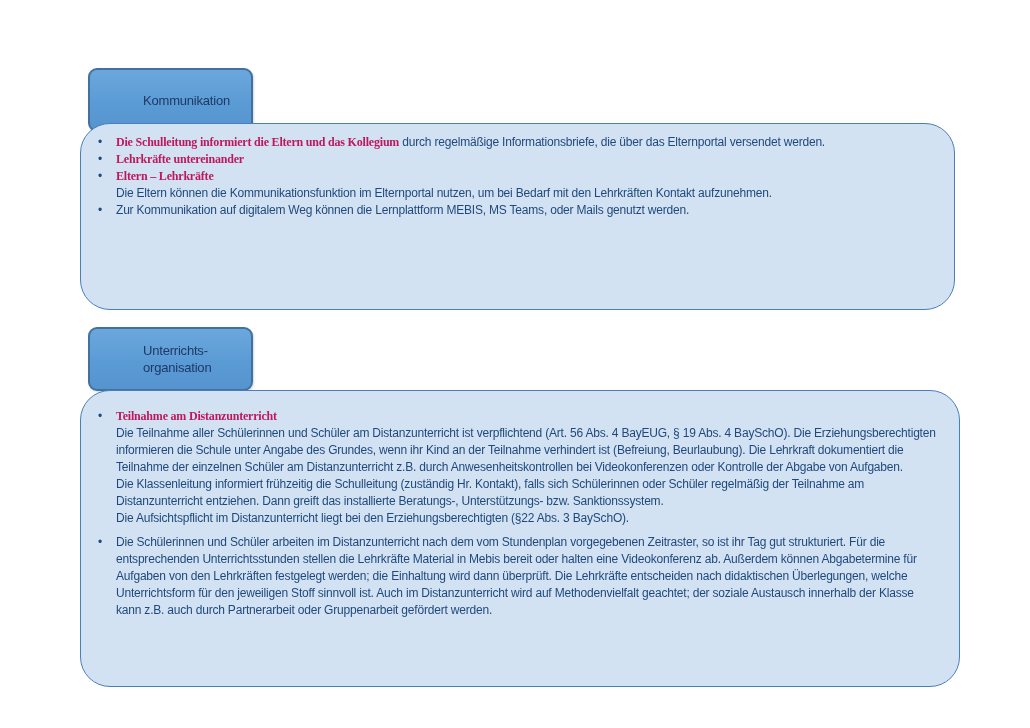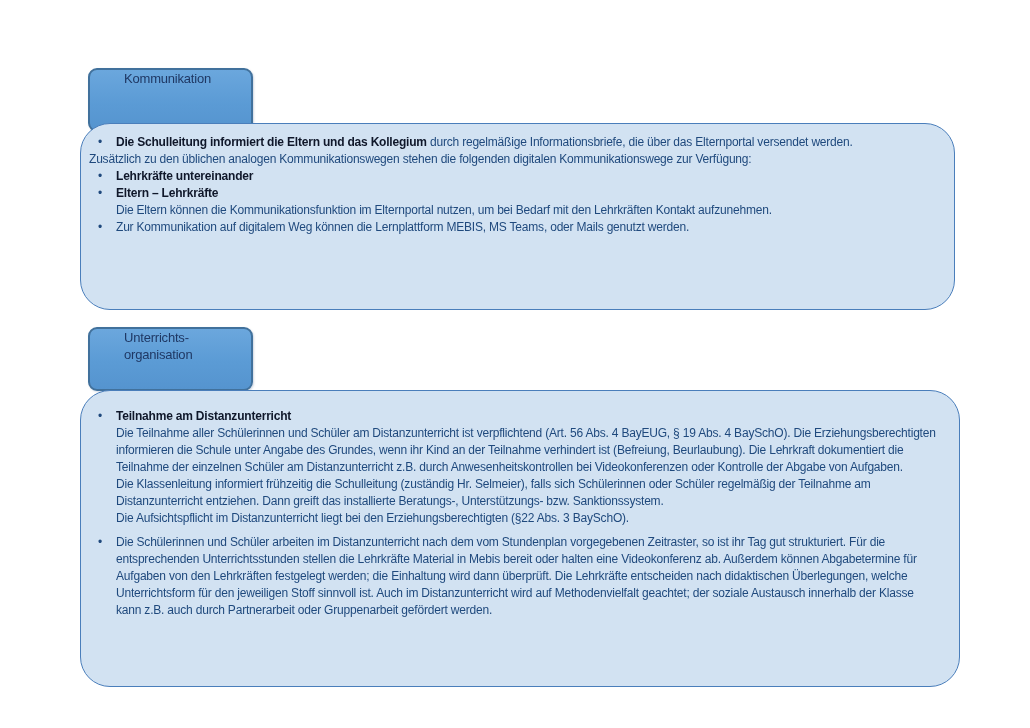--- a/index.html
+++ b/index.html
@@ -19,22 +19,22 @@
     width: 165px; height: 64px;
     box-sizing: border-box;
     background: linear-gradient(180deg, #6ba7dd 0%, #5b9bd5 55%, #5594cf 100%);
     border: 2px solid #41719c;
     border-radius: 9px;
     color: #1f3864;
     font-size: 13px;
     letter-spacing: -0.2px;
     display: flex;
     flex-direction: column;
-    justify-content: flex-start;
-    padding-left: 34px;
+    justify-content: center;
+    padding-left: 53px;
     line-height: 17px;
     box-shadow: 1px 1px 2px rgba(70,100,140,0.25);
   }
   .tag-komm { top: 68px; }
   .tag-unt  { top: 327px; }
 
   
   .panel {
     position: absolute;
     left: 80px;
@@ -51,41 +51,40 @@
   .panel-unt  { top: 390px; width: 880px; height: 297px; padding: 17px 18px 10px 8px; }
 
   .bullet { display: flex; }
   .dot {
     flex: 0 0 27px;
     width: 27px;
     box-sizing: border-box;
     padding-left: 9px;
   }
   .btext { flex: 1 1 auto; }
-  .btitle, b { font-weight: bold; color: #0f172a; }
+  .btitle, b { font-weight: bold; color: #be185d; font-family: Liberation Serif, serif; }
   .para {  }
   .group + .group { margin-top: 7px; }
 </style>
 </head>
 <body>
 
 <div class="page">
 
   <div class="tag tag-komm">
     <span>Kommunikation</span>
   </div>
 
   <div class="panel panel-komm">
 
     <div class="bullet">
       <span class="dot">•</span>
       <div class="btext"><b>Die Schulleitung informiert die Eltern und das Kollegium</b><span> durch regelmäßige Informationsbriefe, die über das Elternportal versendet werden.</span></div>
     </div>
 
-    <div class="para">Zusätzlich zu den üblichen analogen Kommunikationswegen stehen die folgenden digitalen Kommunikationswege zur Verfügung:</div>
 
     <div class="bullet">
       <span class="dot">•</span>
       <div class="btext">
         <div class="btitle">Lehrkräfte untereinander</div>
       </div>
     </div>
 
     <div class="bullet">
       <span class="dot">•</span>
@@ -109,21 +108,21 @@
     <span>organisation</span>
   </div>
 
   <div class="panel panel-unt">
 
     <div class="bullet group">
       <span class="dot">•</span>
       <div class="btext">
         <div class="btitle">Teilnahme am Distanzunterricht</div>
         <div>Die Teilnahme aller Schülerinnen und Schüler am Distanzunterricht ist verpflichtend (Art. 56 Abs. 4 BayEUG, § 19 Abs. 4 BaySchO). Die Erziehungsberechtigten informieren die Schule unter Angabe des Grundes, wenn ihr Kind an der Teilnahme verhindert ist (Befreiung, Beurlaubung). Die Lehrkraft dokumentiert die Teilnahme der einzelnen Schüler am Distanzunterricht z.B. durch Anwesenheitskontrollen bei Videokonferenzen oder Kontrolle der Abgabe von Aufgaben.</div>
-        <div>Die Klassenleitung informiert frühzeitig die Schulleitung (zuständig Hr. Selmeier), falls sich Schülerinnen oder Schüler regelmäßig der Teilnahme am Distanzunterricht entziehen. Dann greift das installierte Beratungs-, Unterstützungs- bzw. Sanktionssystem.</div>
+        <div>Die Klassenleitung informiert frühzeitig die Schulleitung (zuständig Hr. Kontakt), falls sich Schülerinnen oder Schüler regelmäßig der Teilnahme am Distanzunterricht entziehen. Dann greift das installierte Beratungs-, Unterstützungs- bzw. Sanktionssystem.</div>
         <div>Die Aufsichtspflicht im Distanzunterricht liegt bei den Erziehungsberechtigten (§22 Abs. 3 BaySchO).</div>
       </div>
     </div>
 
     <div class="bullet group">
       <span class="dot">•</span>
       <div class="btext">
         <div>Die Schülerinnen und Schüler arbeiten im Distanzunterricht nach dem vom Stundenplan vorgegebenen Zeitraster, so ist ihr Tag gut strukturiert. Für die entsprechenden Unterrichtsstunden stellen die Lehrkräfte Material in Mebis bereit oder halten eine Videokonferenz ab. Außerdem können Abgabetermine für Aufgaben von den Lehrkräften festgelegt werden; die Einhaltung wird dann überprüft. Die Lehrkräfte entscheiden nach didaktischen Überlegungen, welche Unterrichtsform für den jeweiligen Stoff sinnvoll ist. Auch im Distanzunterricht wird auf Methodenvielfalt geachtet; der soziale Austausch innerhalb der Klasse kann z.B. auch durch Partnerarbeit oder Gruppenarbeit gefördert werden.</div>
       </div>
     </div>

